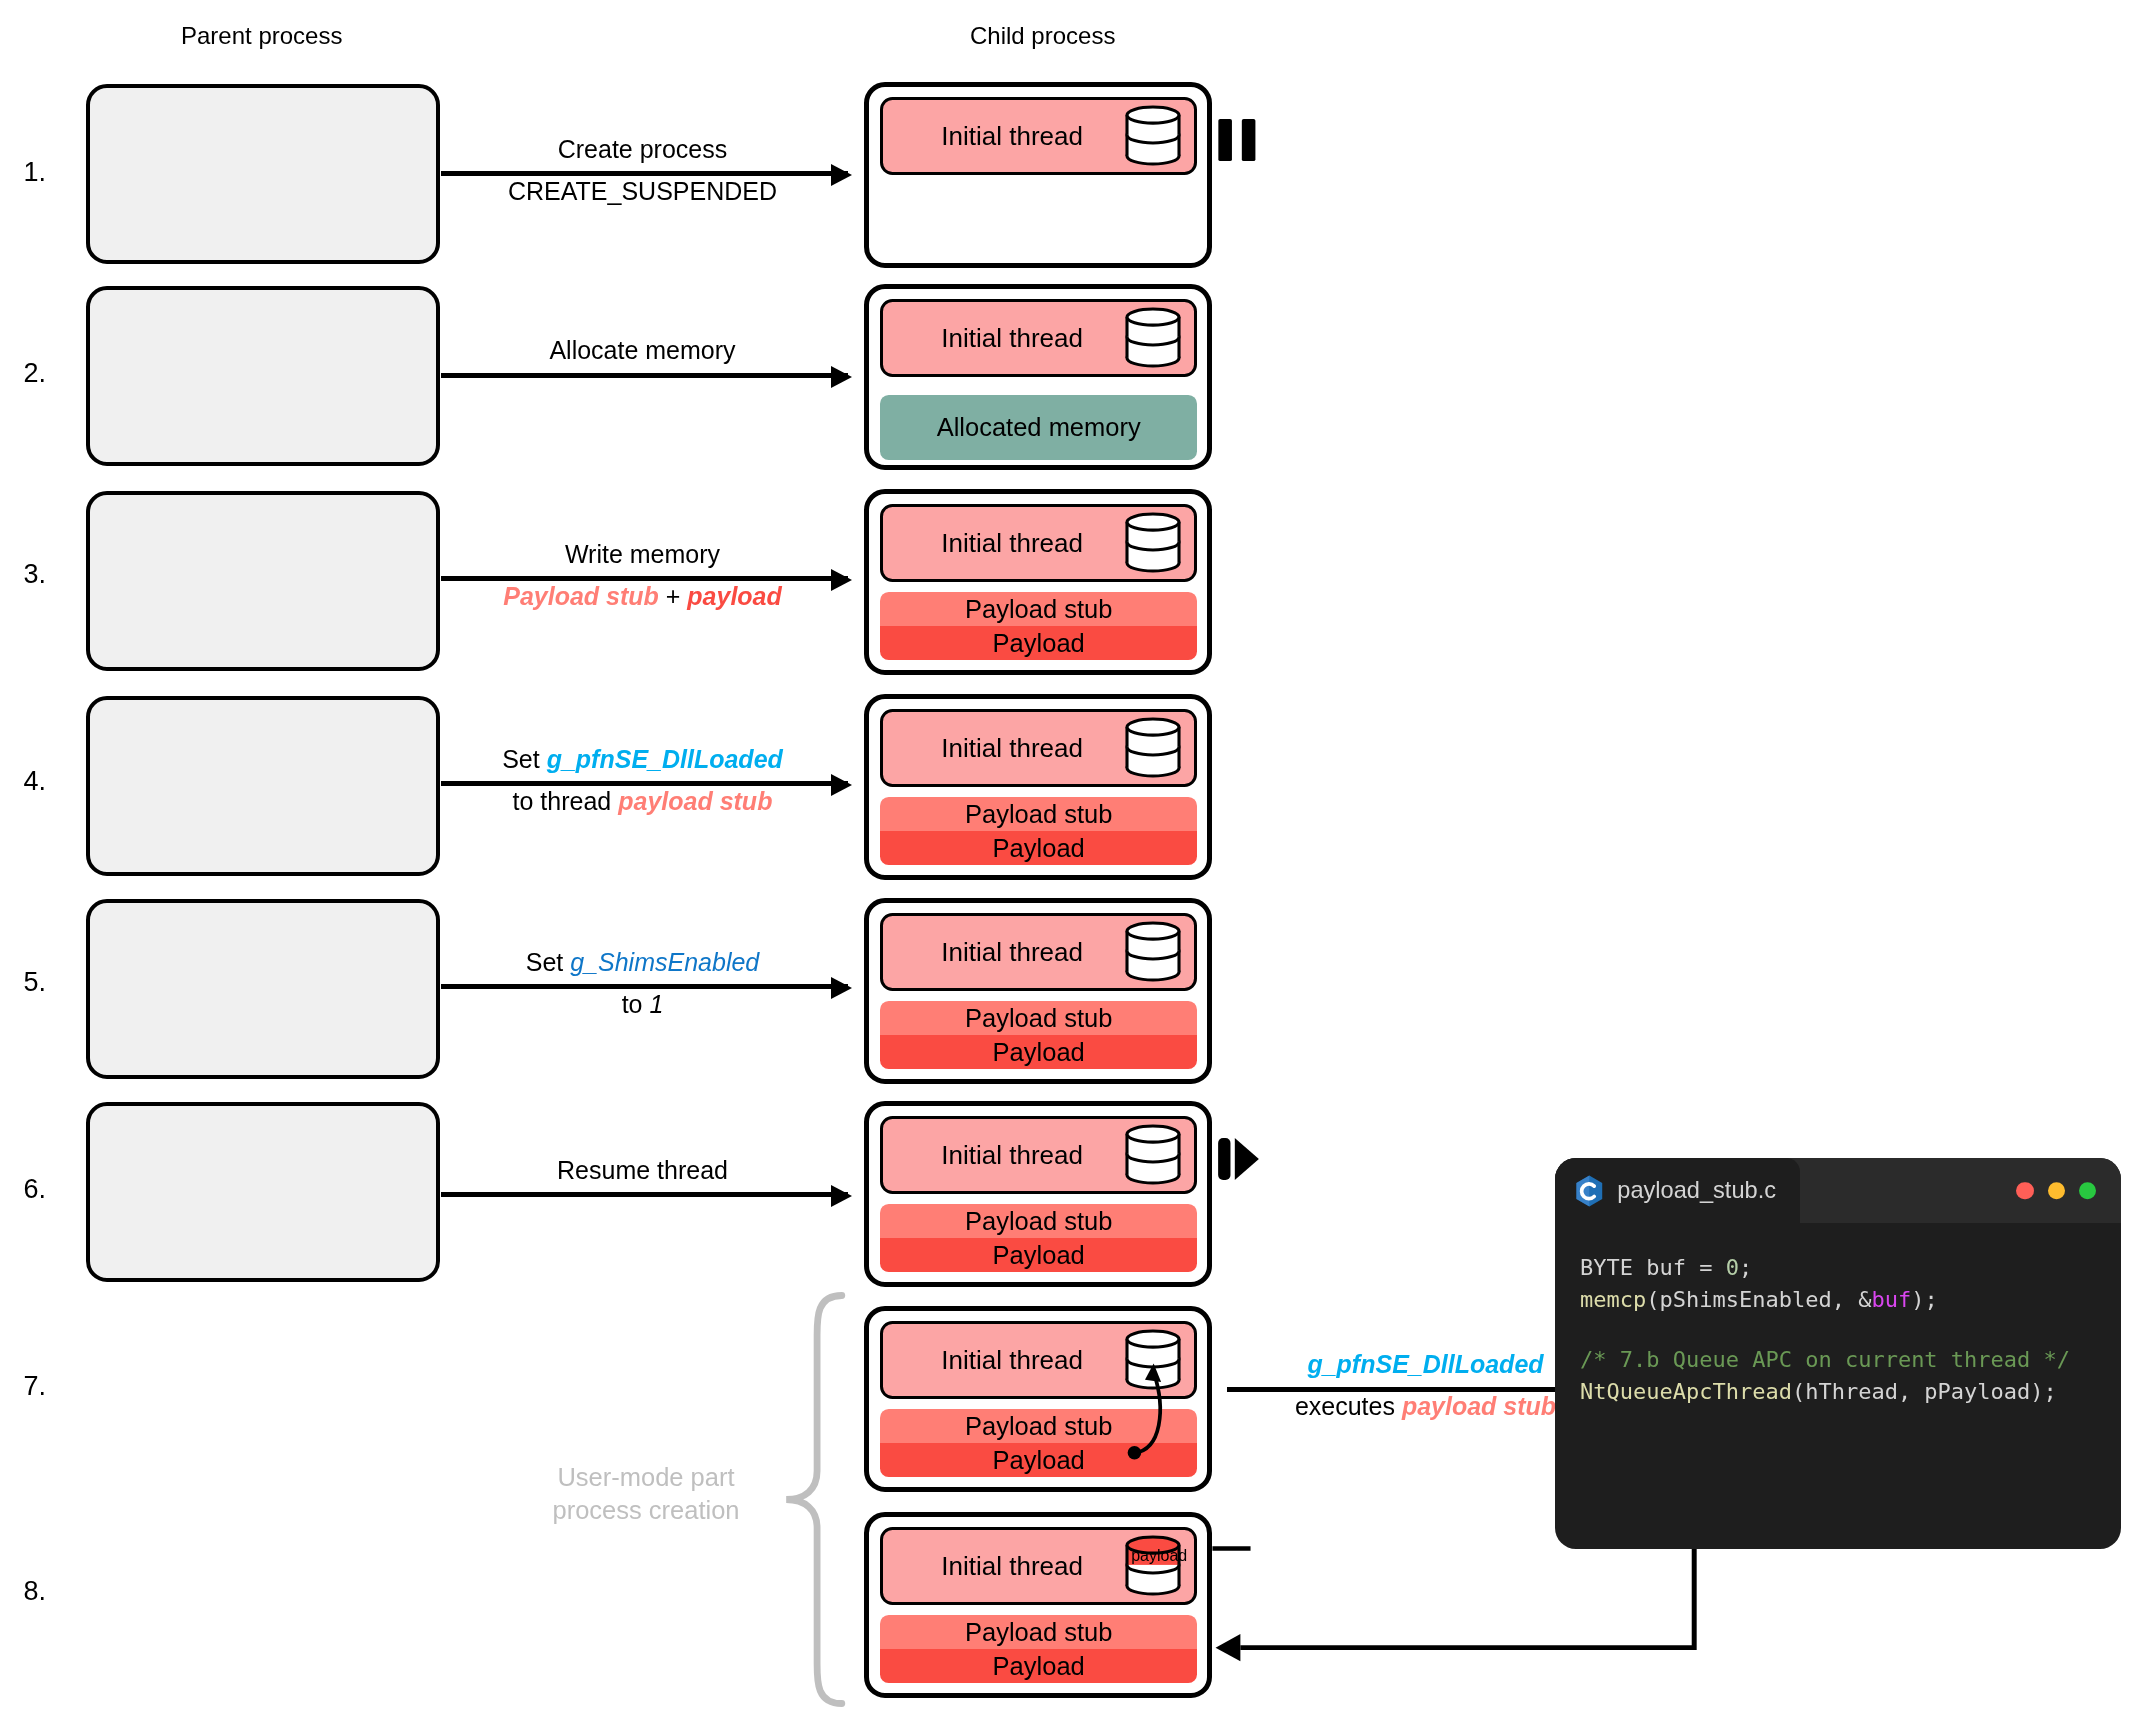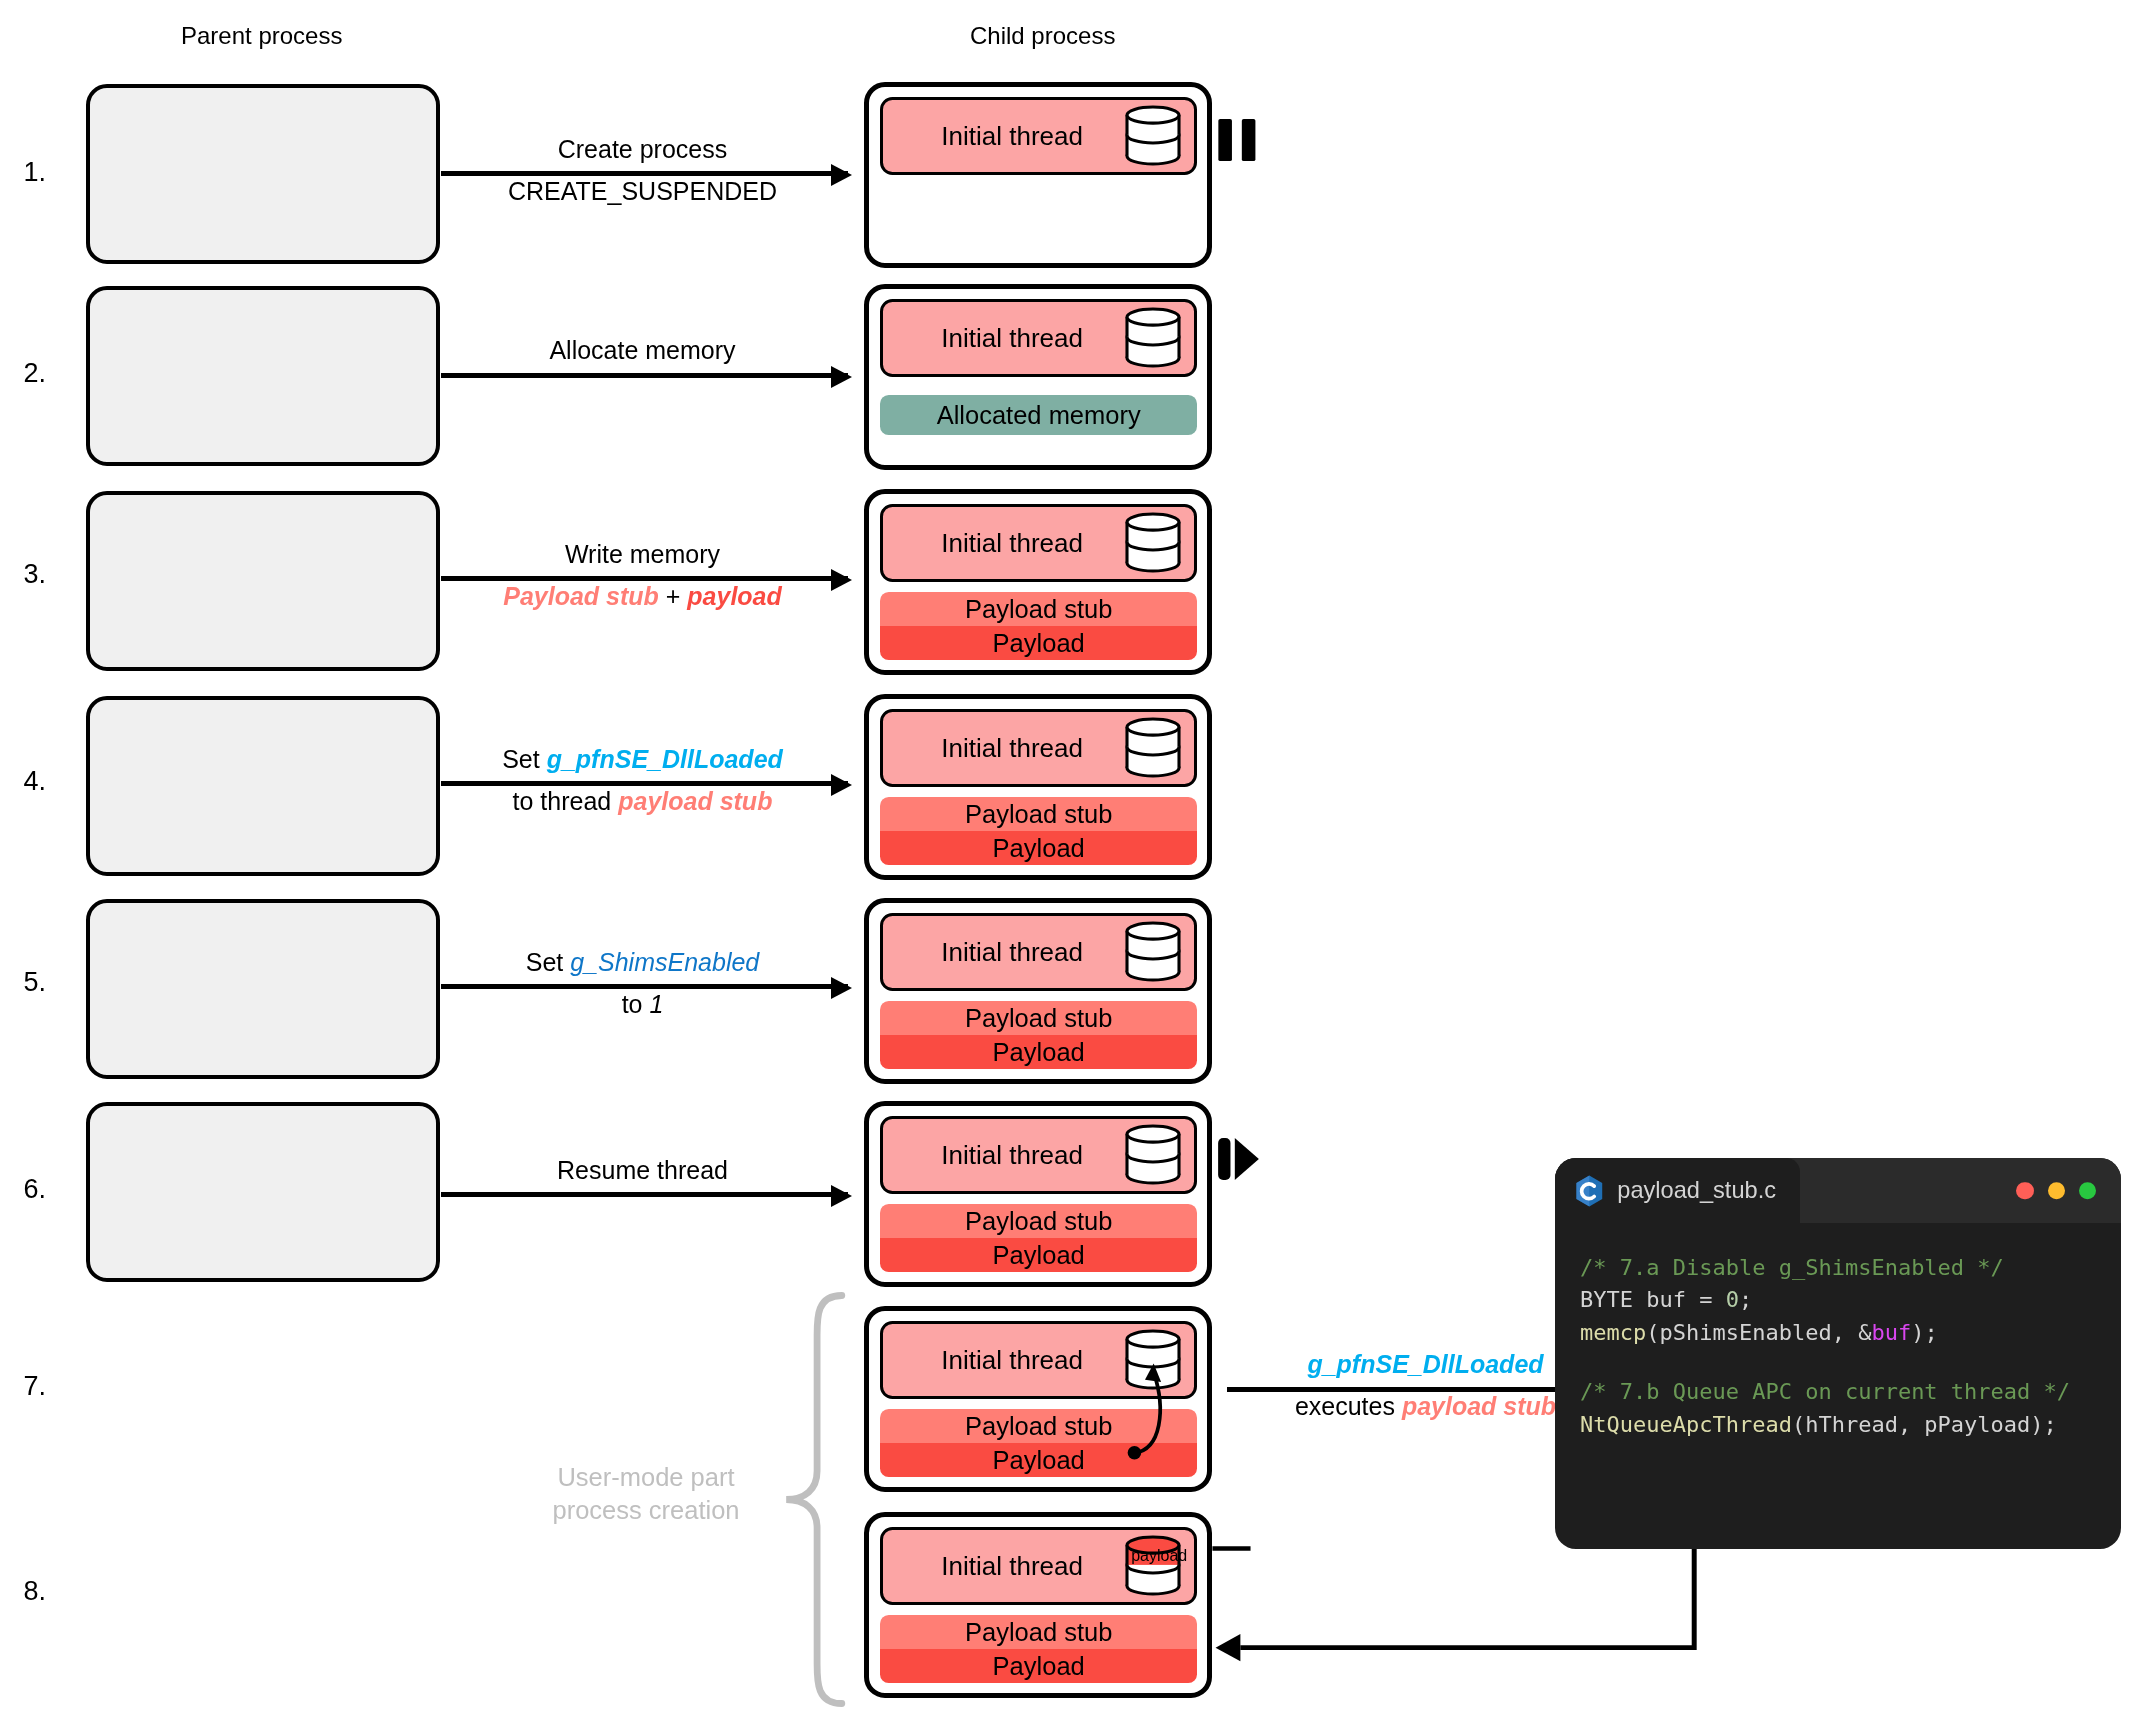--- a/index.html
+++ b/index.html
@@ -149,21 +149,21 @@
         <rect x="3" y="58" width="84" height="34" fill="#fff"></rect>
           <line x1="3" y1="58" x2="3" y2="92" stroke="#000" stroke-width="5"></line>
           <line x1="87" y1="58" x2="87" y2="92" stroke="#000" stroke-width="5"></line>
         <ellipse cx="45" cy="58" rx="42" ry="13" fill="#fff" stroke="#000" stroke-width="5"></ellipse>
         <rect x="3" y="26" width="84" height="32" fill="#fff"></rect>
           <line x1="3" y1="26" x2="3" y2="58" stroke="#000" stroke-width="5"></line>
           <line x1="87" y1="26" x2="87" y2="58" stroke="#000" stroke-width="5"></line>
         <ellipse cx="45" cy="26" rx="42" ry="13" fill="#fff" stroke="#000" stroke-width="5"></ellipse>
       </svg>
     </div>
-    <div class="mem-bar mem-green" style="left:11.2px;top:106px;width:317px;height:40px;">
+    <div class="mem-bar mem-green" style="left:11.2px;top:106px;width:317px;height:65px;">
       <div class="mem-green-in">
           <span class="mem-text">Allocated memory</span>
         </div>
     </div>
   </div>
   <div class="arrow" style="left:441px;top:373px;width:407px;"></div>
   <div class="cap" style="left:456px;top:335px;width:373px;">
     <div>Allocate memory</div>
   </div>
 
@@ -405,21 +405,20 @@
         </span>
         <span class="code-fname">payload_stub.c</span>
       </div>
       <div class="dots">
         <span class="dot" style="background:#FF5F57;"></span>
         <span class="dot" style="background:#FEBC2E;"></span>
         <span class="dot" style="background:#28C840;"></span>
       </div>
     </div>
     <div class="code-body">
-      <div class="code-line cmt">/* 7.a Disable g_ShimsEnabled */</div>
       <div class="code-line">BYTE buf = <span class="num">0</span>;</div>
       <div class="code-line"><span class="fn">memcp</span>(pShimsEnabled, &amp;<span class="var">buf</span>);</div>
       <div class="blank"></div>
       <div class="code-line cmt">/* 7.b Queue APC on current thread */</div>
       <div class="code-line"><span class="fn">NtQueueApcThread</span>(hThread, pPayload);</div>
     </div>
   </div>
 
 </div>
 

